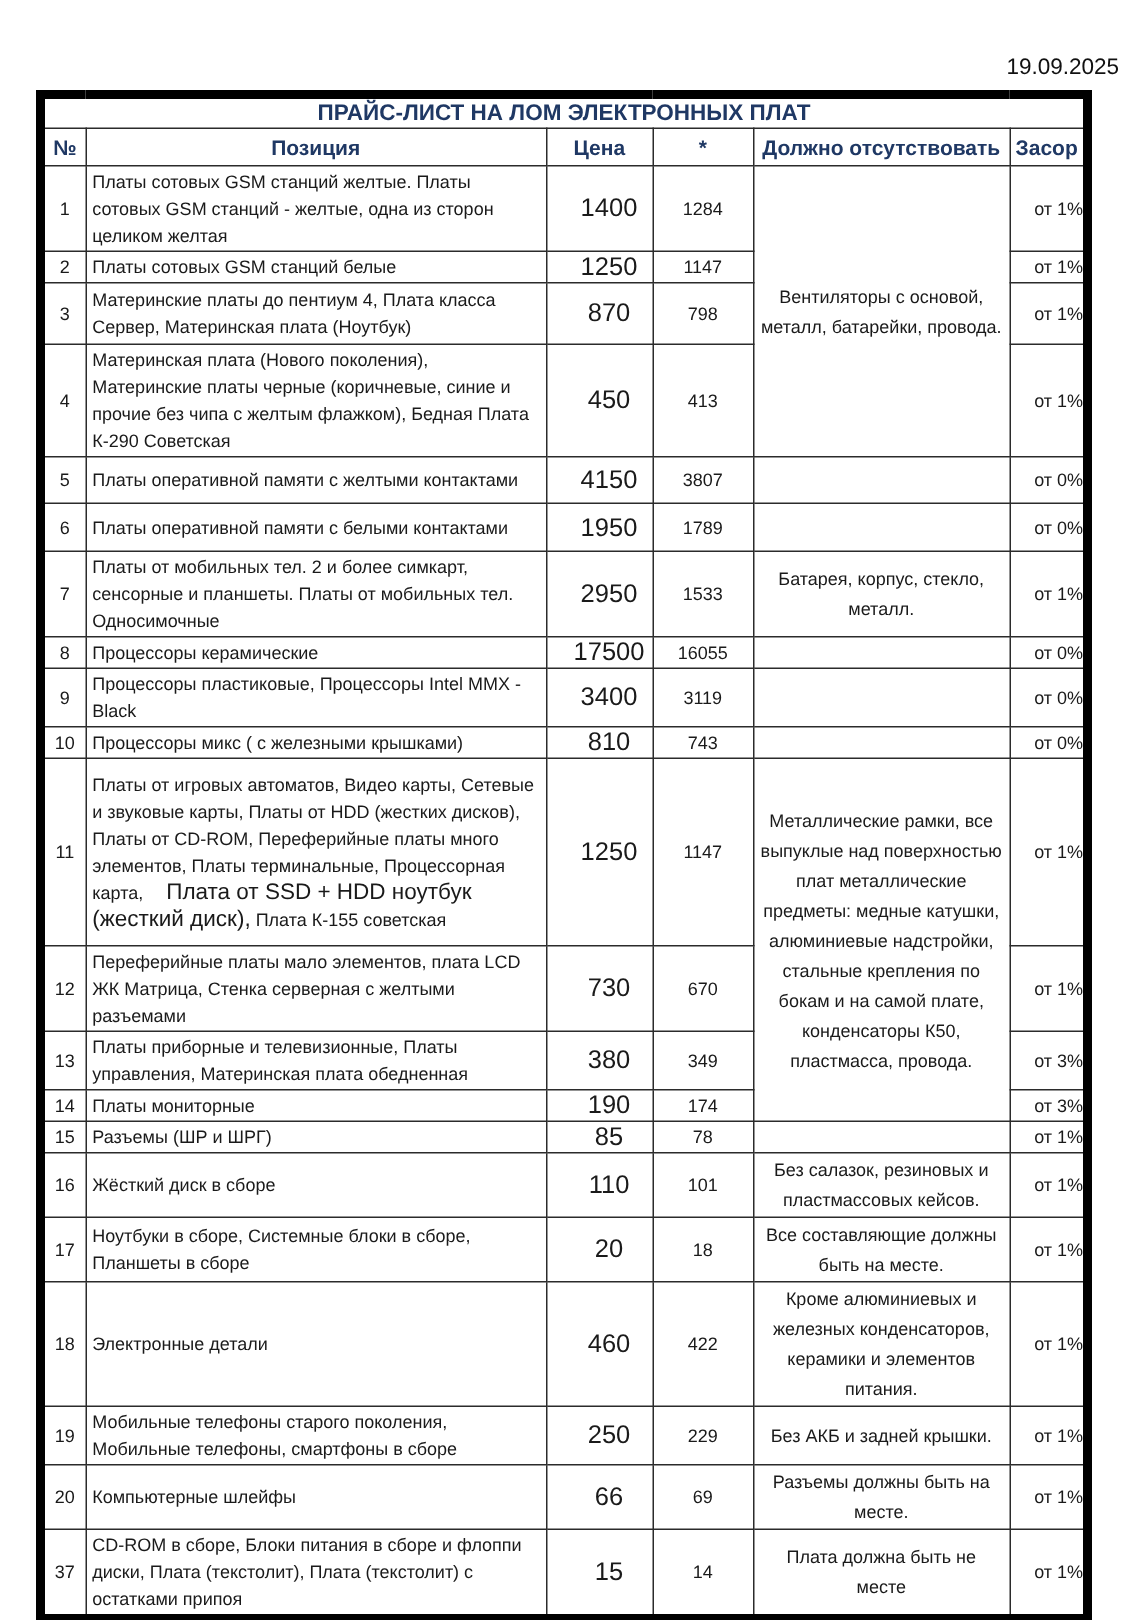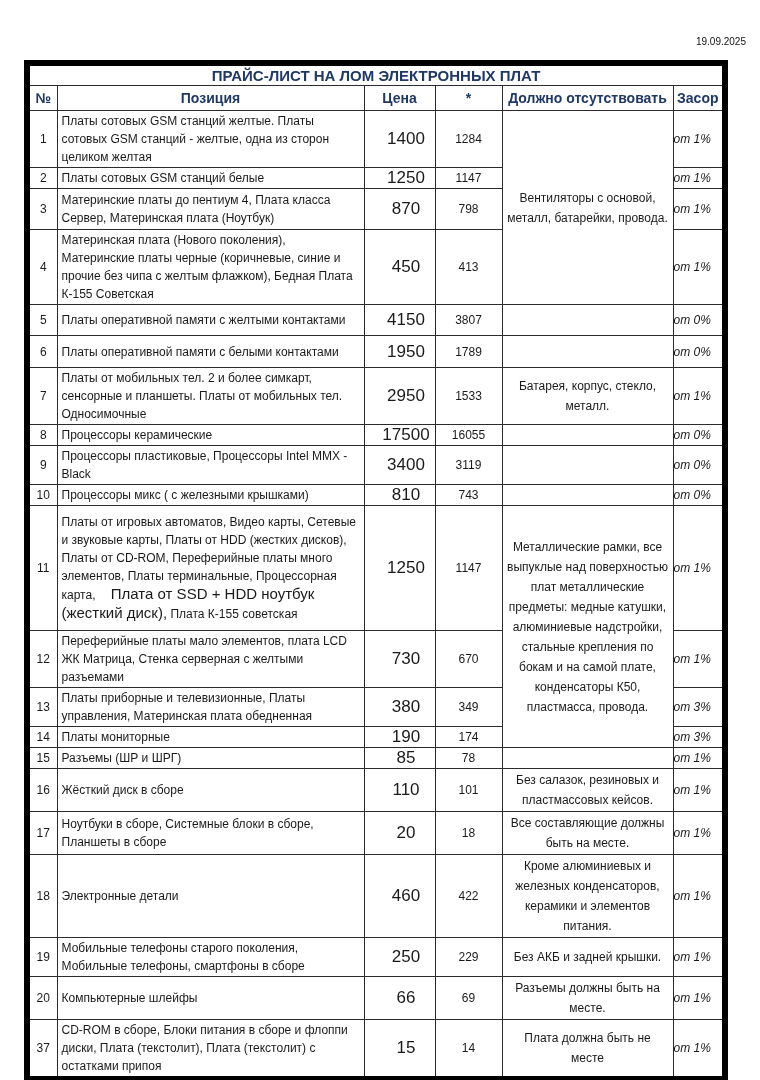--- a/index.html
+++ b/index.html
@@ -4,21 +4,21 @@
 <style>
   * { margin:0; padding:0; box-sizing:border-box; }
   html,body { background:#ffffff; }
   body {
     width:760px; height:1080px; position:relative;
     font-family:"Liberation Sans", sans-serif;
     color:#1a1a1a;
   }
   .date {
     position:absolute; top:36px; right:14px;
-    font-size:10px; color:#111;
+    font-size:15px; color:#111;
   }
   table.price {
     position:absolute; left:24px; top:60px;
     border-collapse:collapse; table-layout:fixed;
     width:698px;
     border:6px solid #000000;
   }
   table.price th, table.price td {
     border:1px solid #2b2b2b;
     vertical-align:middle;
@@ -30,21 +30,21 @@
   }
   tr.header-row th {
     font-size:14px; font-weight:bold; color:#1f3864;
     text-align:center; height:25px; padding:1px 2px;
   }
   td.num  { text-align:center; font-size:12px; }
   td.pos  { text-align:left; font-size:12px; line-height:18px; padding:1px 4px; }
   td.price{ text-align:center; font-size:17px;padding-left:13px; }
   td.star { text-align:center; font-size:12px; }
   td.abs  { text-align:center; font-size:12px; line-height:20px; padding:1px 4px; }
-  td.clog { text-align:left; font-size:12px;font-style:italic; }
+  td.clog { text-align:right; font-size:12px; }
   .pos-big { font-size:15px;margin-left:12px; }
 </style>
 </head>
 <body>
 
 <div class="date">19.09.2025</div>
 
 <table class="price">
   <colgroup>
     <col style="width:30px">
@@ -85,21 +85,21 @@
     </tr>
     <tr style="height:41px">
       <td class="num">3</td>
       <td class="pos">Материнские платы до пентиум 4, Плата класса Сервер, Материнская плата (Ноутбук)</td>
       <td class="price">870</td>
       <td class="star">798</td>
       <td class="clog">от 1%</td>
     </tr>
     <tr style="height:68px">
       <td class="num">4</td>
-      <td class="pos">Материнская плата (Нового поколения), Материнские платы черные (коричневые, синие и прочие без чипа с желтым флажком), Бедная Плата К-155 Советская</td>
+      <td class="pos">Материнская плата (Нового поколения), Материнские платы черные (коричневые, синие и прочие без чипа с желтым флажком), Бедная Плата К-290 Советская</td>
       <td class="price">450</td>
       <td class="star">413</td>
       <td class="clog">от 1%</td>
     </tr>
     <tr style="height:31px">
       <td class="num">5</td>
       <td class="pos">Платы оперативной памяти с желтыми контактами</td>
       <td class="price">4150</td>
       <td class="star">3807</td>
       <td class="abs"></td>

